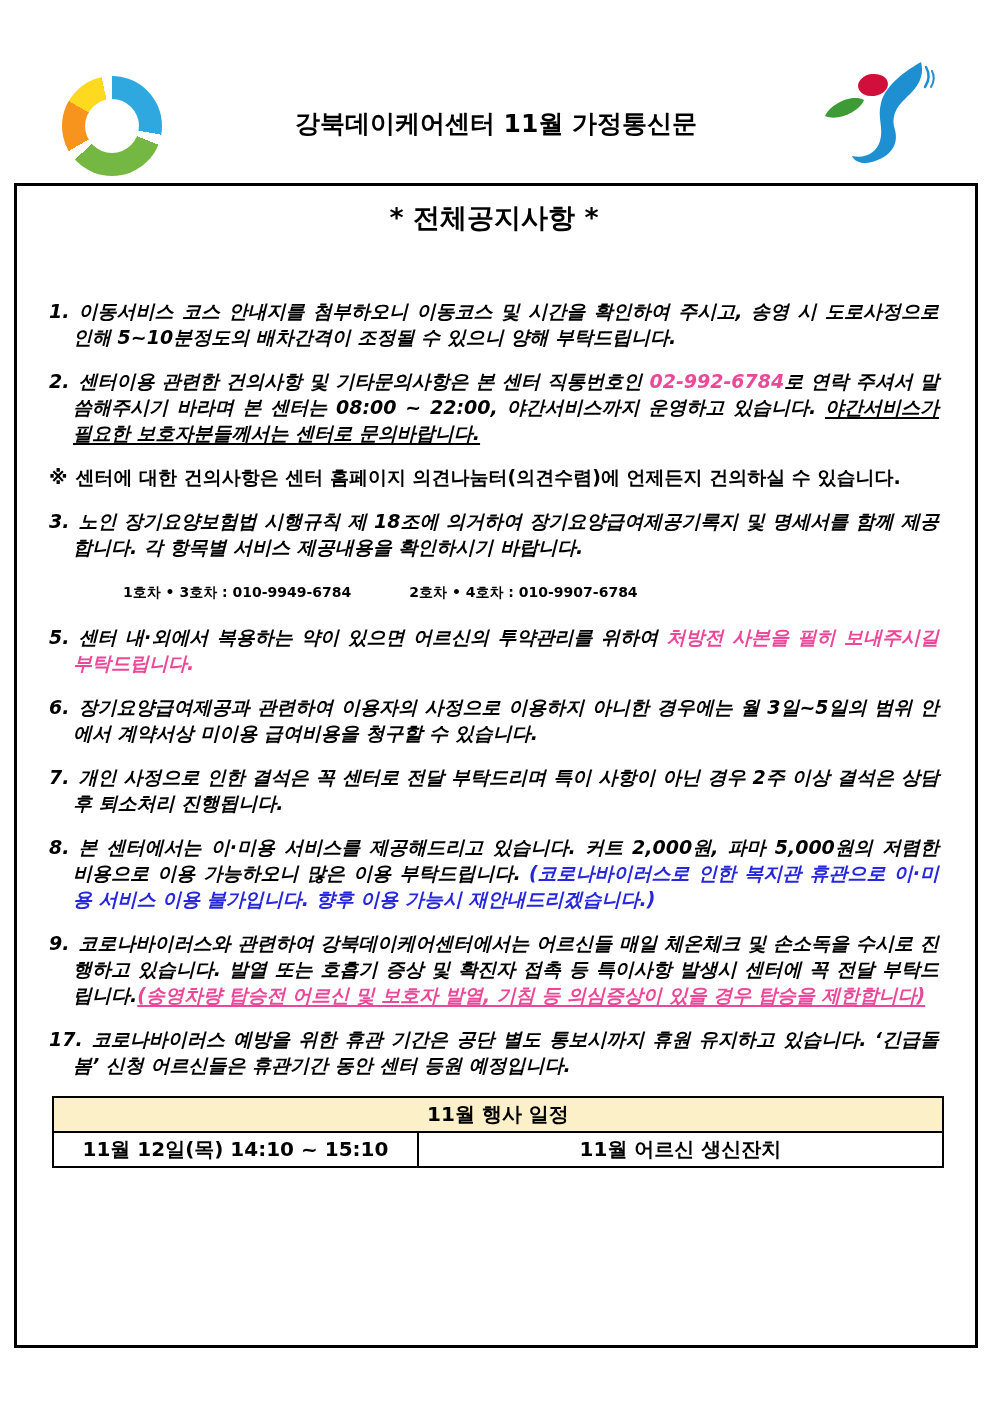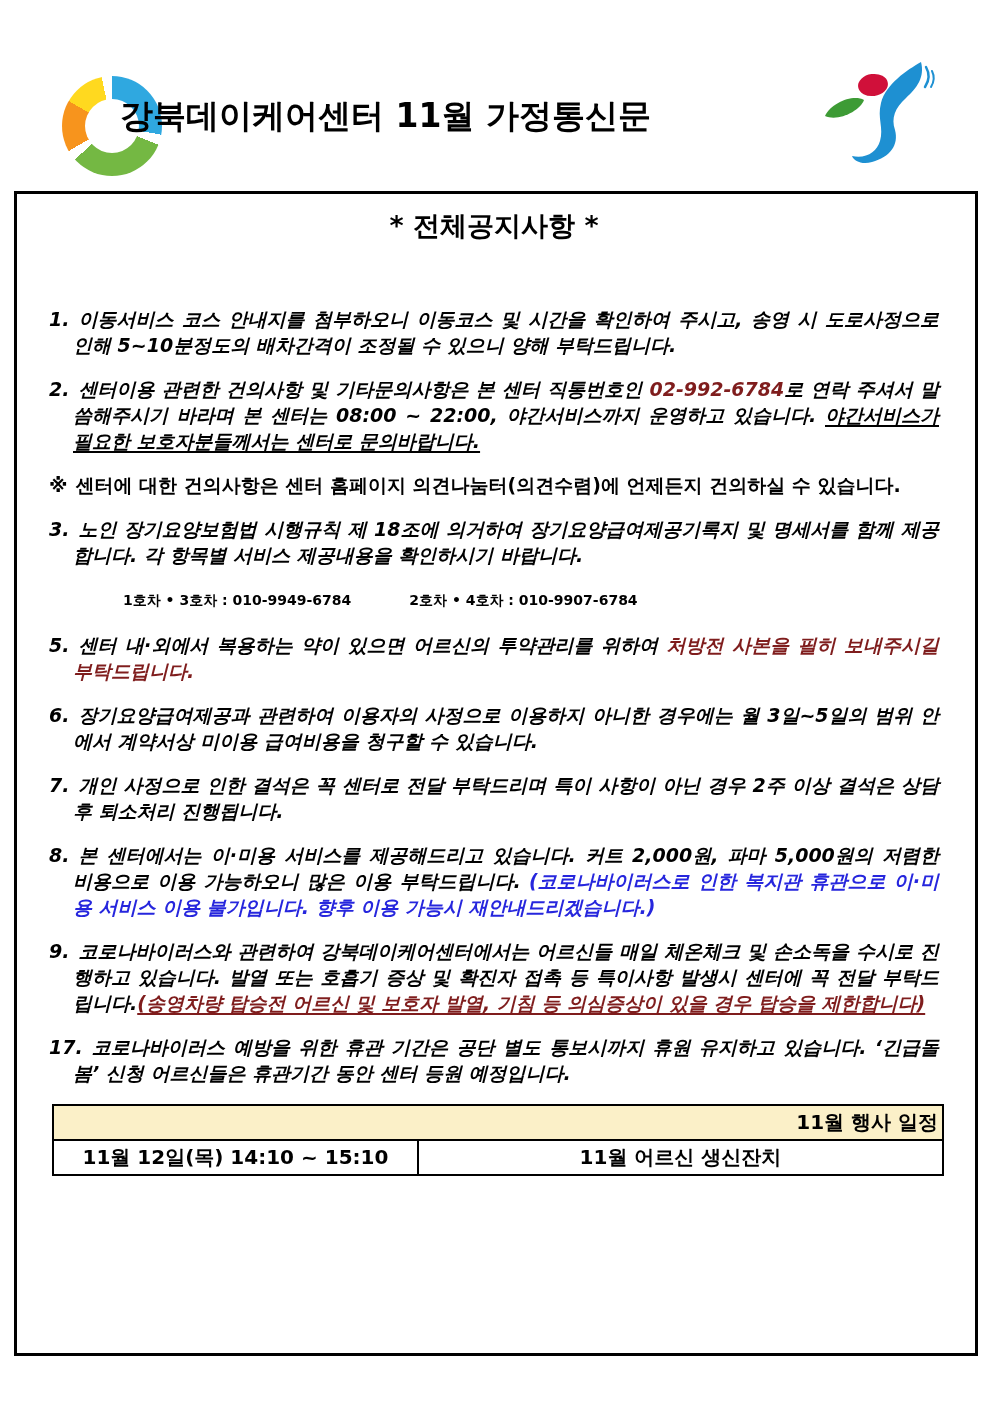--- a/index.html
+++ b/index.html
@@ -12,55 +12,55 @@
   .header{position:relative;height:183px;}
   .center-logo{
     position:absolute;left:62px;top:76px;width:100px;height:100px;border-radius:50%;
     background:conic-gradient(from 0deg,
       #2fa8e0 0deg 100deg,#fff 100deg 112deg,
       #74b843 112deg 228deg,#fff 228deg 240deg,
       #f7941d 240deg 300deg,#ffd91f 300deg 348deg,#fff 348deg 360deg);
   }
   .center-logo::after{content:"";position:absolute;inset:23px;background:#fff;border-radius:50%;}
   .page-title{
-    position:absolute;left:120px;right:120px;top:94px;
-    font-size:33px;letter-spacing:0px;white-space:nowrap;
+    position:absolute;left:120px;right:120px;top:107px;text-align:center;
+    font-size:25px;letter-spacing:0px;white-space:nowrap;
   }
   .seoul-logo{position:absolute;right:50px;top:60px;width:125px;height:112px;}
   
   .notice-box{
     position:absolute;left:14px;top:183px;width:964px;height:1165px;
     border:3px solid #000;box-sizing:border-box;
-    padding:8px 36px 0 32px;overflow:hidden;margin-top:8px;
+    padding:8px 36px 0 32px;overflow:hidden;
   }
   .notice-title{text-align:center;font-size:27px;margin:6px 0 62px 0;}
   .item{
     font-size:19px;line-height:26px;text-align:justify;
     margin:0 0 18px 0;padding-left:24px;text-indent:-24px;font-style:italic;
   }
   .item .num{margin-right:9px;}
   .subnote{
     font-size:19px;line-height:26px;text-align:justify;
     margin:2px 0 18px 0;padding-left:30px;text-indent:-30px;
   }
   .subnote .mark{margin-right:8px;}
   .phones{font-size:14px;line-height:28px;margin:4px 0 18px 0;padding-left:74px;}
   .phones .p1{margin-right:58px;}
-  .red{color:#7f1d1d;}
+  .red{color:#ec4899;}
   .blue{color:#2626dd;}
   .ul{text-decoration:underline;text-decoration-thickness:2px;text-underline-offset:3px;}
   .overline{border-top:2.5px solid #000;}
   
   .event-table{
     width:892px;margin:14px 0 0 3px;border-collapse:collapse;font-size:20px;
   }
   .event-table th,.event-table td{
     border:2px solid #000;text-align:center;padding:3px 4px;height:26px;
   }
-  .event-table th{background:#fbf0c8;font-weight:bold;text-align:right;}
+  .event-table th{background:#fbf0c8;font-weight:bold;}
   .event-table .c1{width:41%;}
   .event-table .c2{width:59%;}
 </style>
 </head>
 <body>
 
 <div class="header">
   <div class="center-logo"></div>
   <div class="page-title">강북데이케어센터 11월 가정통신문</div>
   <svg class="seoul-logo" viewBox="0 0 125 112" xmlns="http://www.w3.org/2000/svg">

